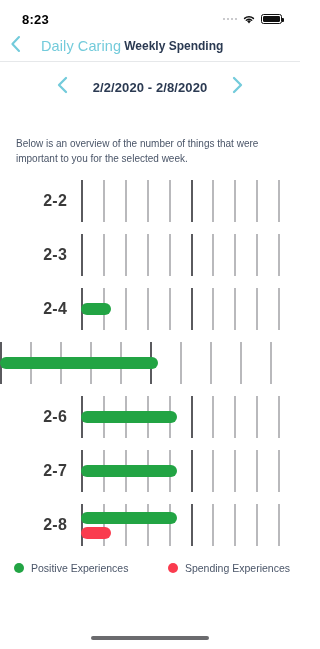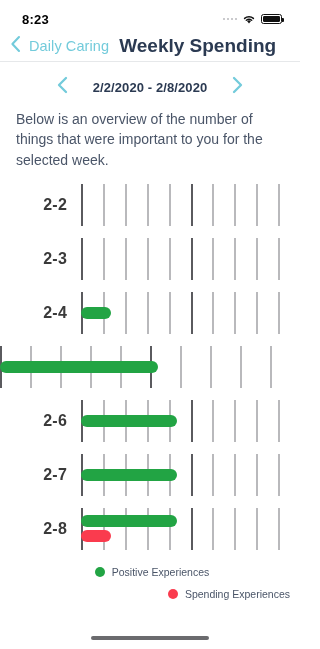--- a/index.html
+++ b/index.html
@@ -34,38 +34,39 @@
   .battery > span { display:block; height:100%; width:100%; background:#111; border-radius:1.2px; }
 
   
   .nav-bar {
     height:32px;
     display:flex; align-items:center;
     padding:0 10px;
     border-bottom:1px solid #e6e8ea;
     gap:2px;
   }
-  .back-btn { display:flex; align-items:center; gap:8px; cursor:pointer; }
+  .back-btn { display:flex; align-items:center; gap:20px; cursor:pointer; }
   .back-chevron { display:block; }
   .back-label { font-size:14.5px; color:#73cbdb; letter-spacing:.1px; }
-  .nav-title { font-size:19px; font-weight:bold; color:#2b3a52; margin-left:8px; }
+  .nav-title { font-size:12px; font-weight:bold; color:#2b3a52; margin-left:1px; }
 
   
   .week-row {
     display:flex; align-items:center; justify-content:center;
     gap:20px; padding:12px 0 9px;
   }
   .week-arrow { cursor:pointer; display:block; padding:1px 4px; }
   .week-range { font-size:13px; font-weight:bold; color:#2b3a52; letter-spacing:.1px; }
 
   
   .desc {
-    font-size:14px; line-height:1.45; color:#4a5568;
+    font-size:10px; line-height:1.45; color:#4a5568;
     padding:0 14px 0 16px;
     margin-bottom:8px;
+    margin-top:28px;
   }
 
   
   .chart { position:relative; padding-left:0; }
   .chart-row {
     position:relative;
     height:54px;
     display:flex; align-items:center;
   }
   .row-label {
@@ -85,21 +86,20 @@
     position:absolute; inset:0; display:flex; flex-direction:column;
     justify-content:center; gap:3px; z-index:2;
   }
   .bar { height:12px; border-radius:7px; display:block; }
 
   
   .legend {
     display:flex; align-items:center;
     padding:10px 10px 0 14px;
     gap:10px;
-    flex-direction:column;
   }
   .legend-item { display:flex; align-items:center; gap:7px; }
   .legend-item.neg { margin-left:auto; }
   .legend-dot { width:10px; height:10px; border-radius:50%; display:block; flex:0 0 10px; }
   .legend-text { font-size:10.5px; color:#4a5568; white-space:nowrap; }
 
   
   .home-indicator {
     position:absolute; left:50%; transform:translateX(-50%);
     bottom:9px; width:118px; height:4px; border-radius:3px; background:#6b6b6e;

